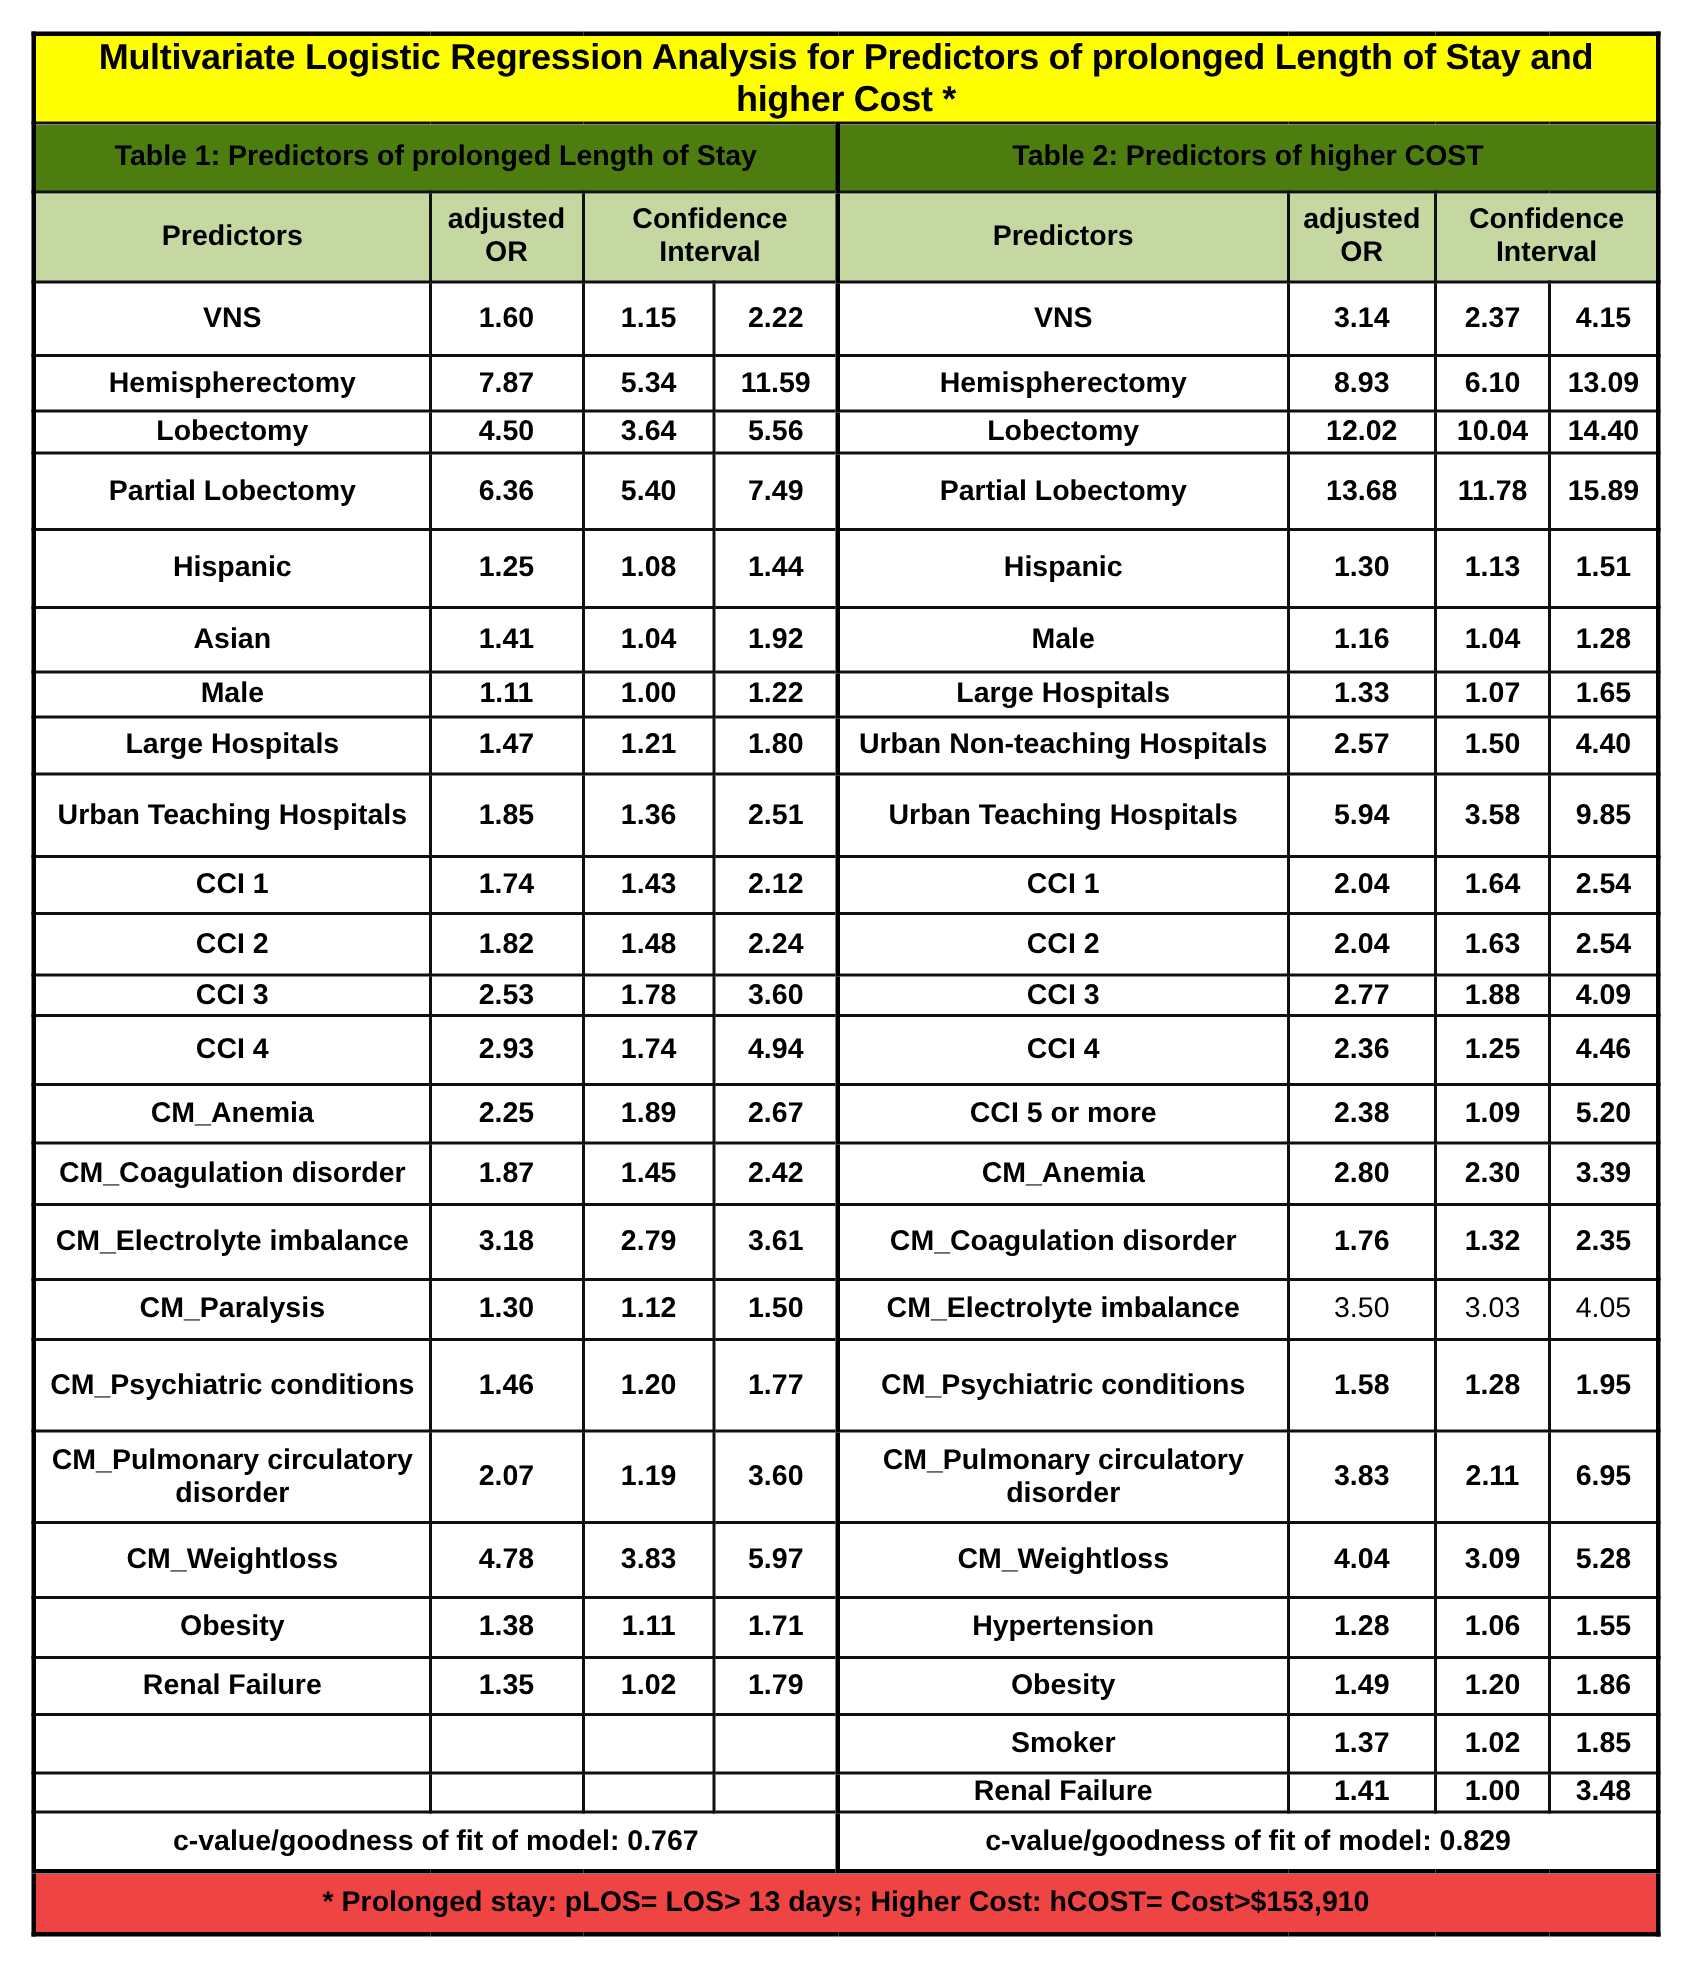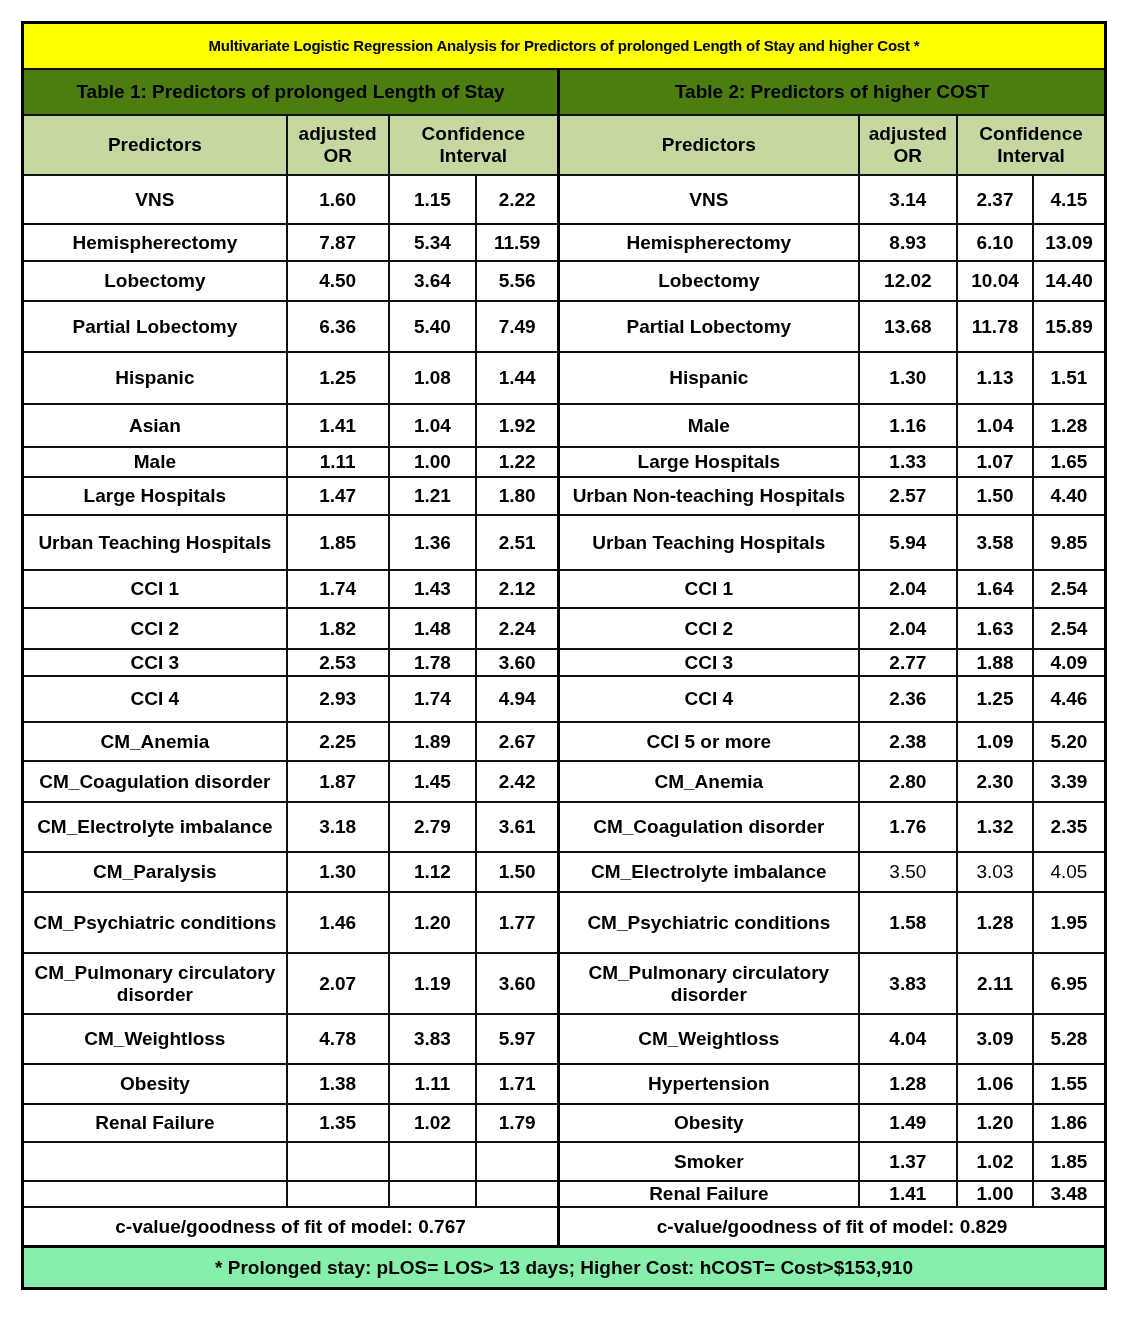--- a/index.html
+++ b/index.html
@@ -23,37 +23,37 @@
     font-weight:700;
     padding:1px 4px;
     font-size:19px;
     line-height:1.15;
     overflow:hidden;
     word-wrap:break-word;
   }
   tr.title-row th {
     background:#FFFF00;
     height:42px;
-    font-size:15px;
+    font-size:24px;
     letter-spacing:-0.2px;
   }
   tr.caption-row th {
     background:#4d7c0f;
     height:42px;
     font-size:19px;
   }
   tr.colhead-row th {
     background:#C5D8A2;
     height:56px;
     font-size:19px;
   }
   td.mid, th.mid { border-left:3px solid #000; }
   td.plain { font-weight:400; }
   tr.cvalue-row td { height:35px; border-top:2px solid #d946ef; }
-  tr.footnote-row td { height:37px; border-top:3px solid #000; background:#86efac; }
+  tr.footnote-row td { height:37px; border-top:3px solid #000; background:#ef4444; }
 </style>
 </head>
 <body>
 
 <div class="wrap">
   <table class="main">
     <colgroup>
       <col style="width:24.4%">
         <col style="width:9.4%">
         <col style="width:8.1%">
@@ -94,21 +94,21 @@
         <tr style="height: 37px;">
           <td>Hemispherectomy</td>
           <td>7.87</td>
           <td>5.34</td>
           <td>11.59</td>
           <td class="mid">Hemispherectomy</td>
           <td>8.93</td>
           <td>6.10</td>
           <td>13.09</td>
         </tr>
-        <tr style="height: 40px;">
+        <tr style="height: 28px;">
           <td>Lobectomy</td>
           <td>4.50</td>
           <td>3.64</td>
           <td>5.56</td>
           <td class="mid">Lobectomy</td>
           <td>12.02</td>
           <td>10.04</td>
           <td>14.40</td>
         </tr>
         <tr style="height: 51px;">

